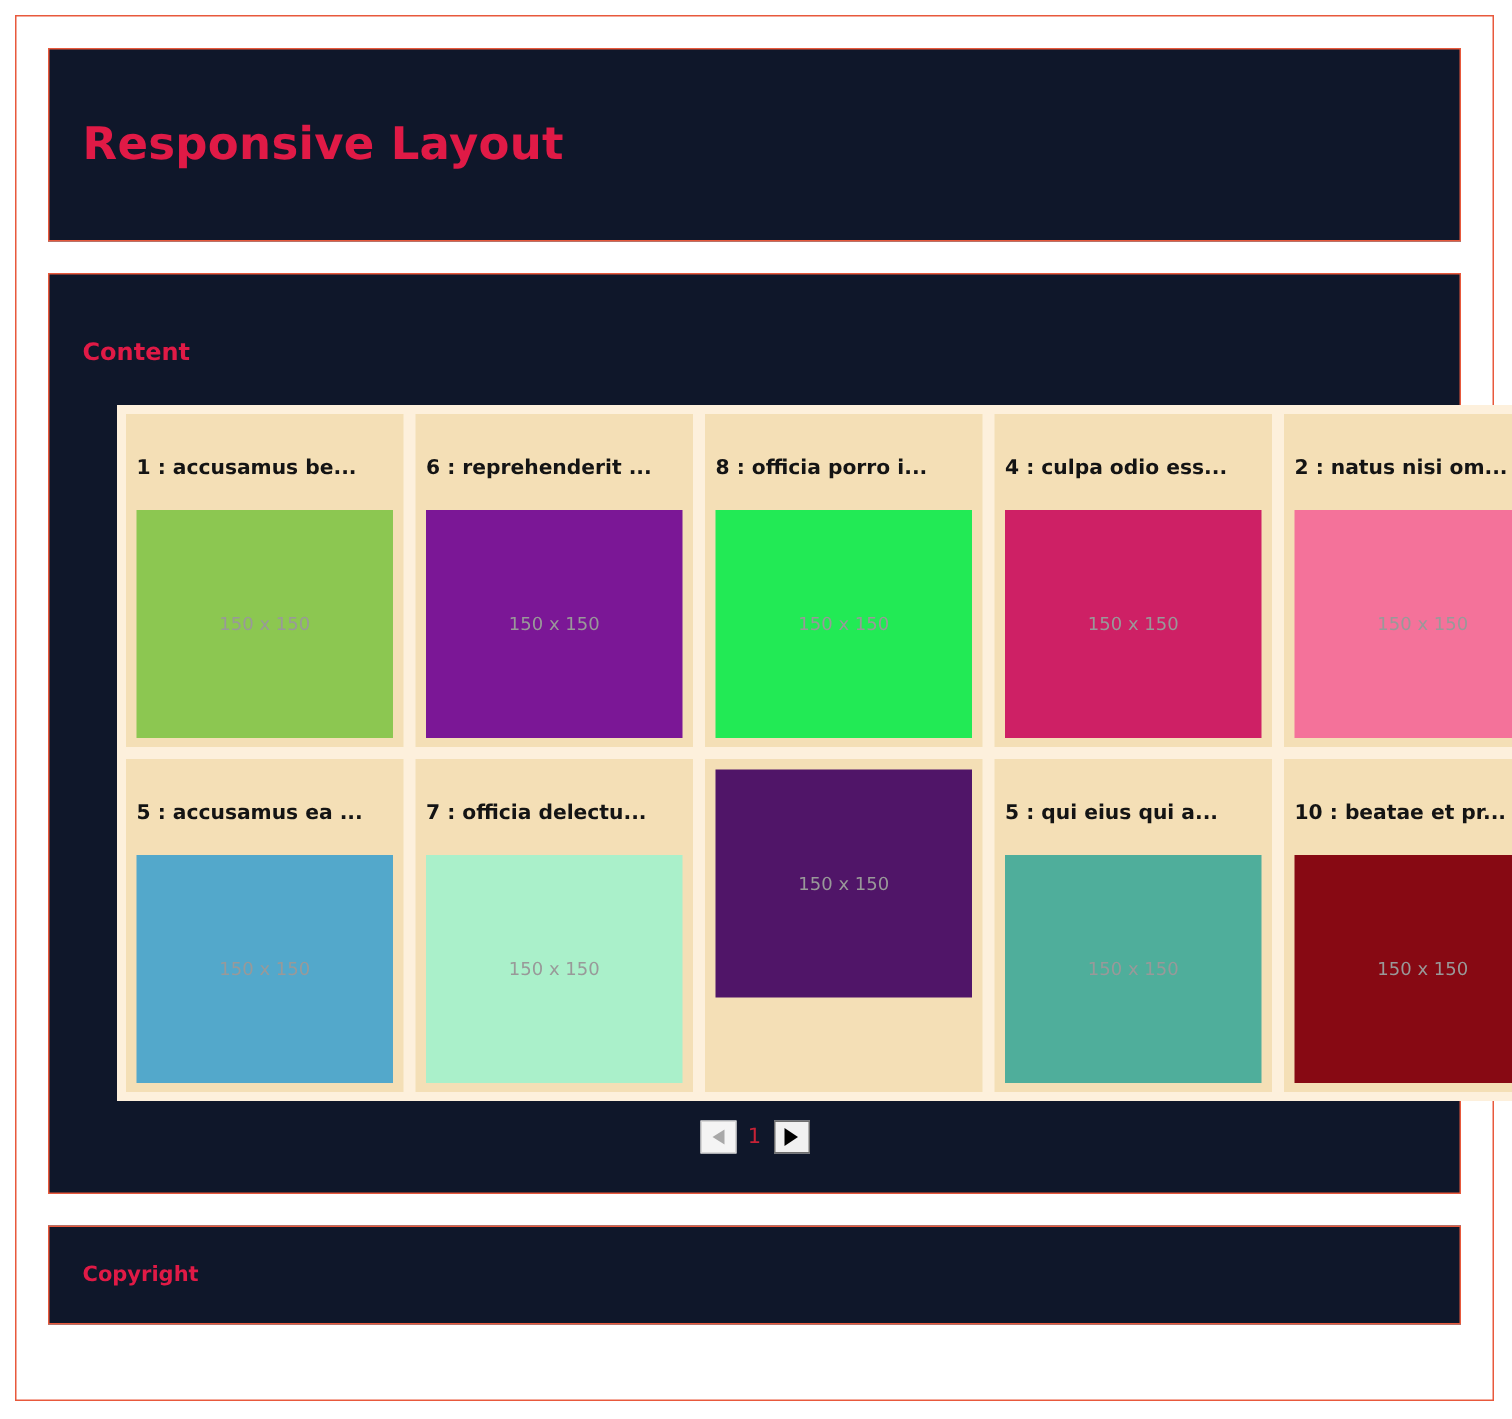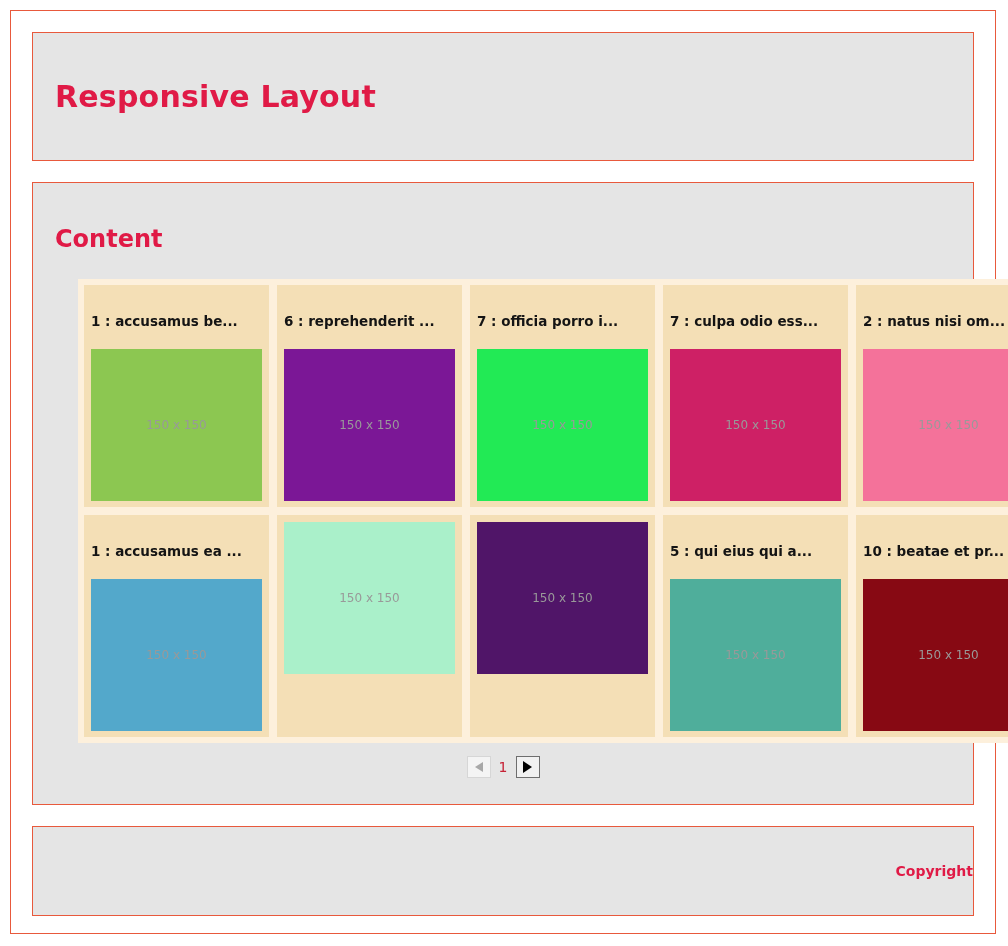--- a/index.html
+++ b/index.html
@@ -22,21 +22,21 @@
     width: 986px;
     height: 924px;
     border: 1px solid #e8593c;
     box-sizing: border-box;
     background: #ffffff;
   }
 
   .section {
     border: 1px solid #e8593c;
     box-sizing: border-box;
-    background: #e5e5e5;
+    background: #0f172a;
     margin: 21px;
   }
 
   
   #header-section {
     height: 129px;
     display: flex;
     align-items: center;
   }
   #header-title {
@@ -49,21 +49,21 @@
   }
 
   
   #main-section {
     margin-top: 0;
     padding: 0;
   }
   #content-heading {
     margin: 0;
     padding: 42px 0 0 22px;
-    font-size: 24px;
+    font-size: 16px;
     font-weight: bold;
     color: #e01a46;
   }
 
   #grid-wrap {
     margin: 26px 22px 0 45px;
     background: #fdf0dc;
     padding: 6px;
     box-sizing: border-box;
     width: 969px;
@@ -142,24 +142,23 @@
   }
   #page-number {
     font-size: 14px;
     color: #c62236;
     min-width: 9px;
     text-align: center;
   }
 
   
   #footer-section {
-    height: 90px;
-    display: flex;
-    align-items: center;
-    justify-content: flex-end;
+    height: 66px;
+    display: flex;
+    align-items: center;
   }
   #footer-text {
     padding-left: 22px;
     font-size: 14px;
     font-weight: bold;
     color: #e01a46;
   }
 </style>
 </head>
 <body>
@@ -177,36 +176,37 @@
       <div id="card-grid">
           <div class="card">
             <div class="card-title">1 : accusamus be...</div>
             <div class="thumb" style="background: rgb(140, 199, 81);">150 x 150</div>
           </div>
           <div class="card">
             <div class="card-title">6 : reprehenderit ...</div>
             <div class="thumb" style="background: rgb(123, 23, 150);">150 x 150</div>
           </div>
           <div class="card">
-            <div class="card-title">7 : officia porro i...</div>
+            <div class="card-title">8 : officia porro i...</div>
             <div class="thumb" style="background: rgb(34, 234, 85);">150 x 150</div>
           </div>
           <div class="card">
-            <div class="card-title">7 : culpa odio ess...</div>
+            <div class="card-title">4 : culpa odio ess...</div>
             <div class="thumb" style="background: rgb(206, 32, 101);">150 x 150</div>
           </div>
           <div class="card">
             <div class="card-title">2 : natus nisi om...</div>
             <div class="thumb" style="background: rgb(244, 114, 154);">150 x 150</div>
           </div>
           <div class="card">
-            <div class="card-title">1 : accusamus ea ...</div>
+            <div class="card-title">5 : accusamus ea ...</div>
             <div class="thumb" style="background: rgb(83, 168, 203);">150 x 150</div>
           </div>
           <div class="card">
+            <div class="card-title">7 : officia delectu...</div>
             <div class="thumb" style="background: rgb(170, 240, 202);">150 x 150</div>
           </div>
           <div class="card">
             <div class="thumb" style="background: rgb(80, 21, 104);">150 x 150</div>
           </div>
           <div class="card">
             <div class="card-title">5 : qui eius qui a...</div>
             <div class="thumb" style="background: rgb(79, 174, 155);">150 x 150</div>
           </div>
           <div class="card">

